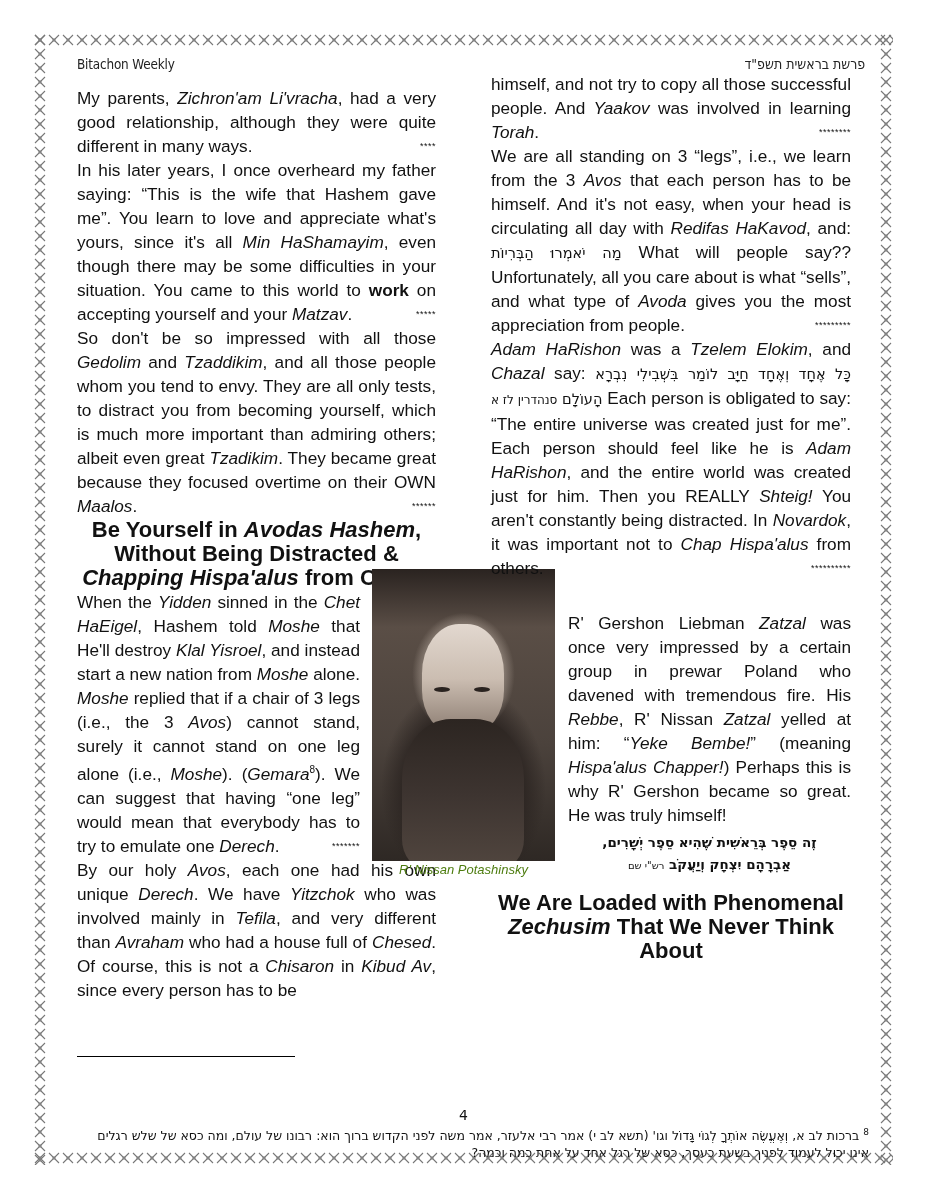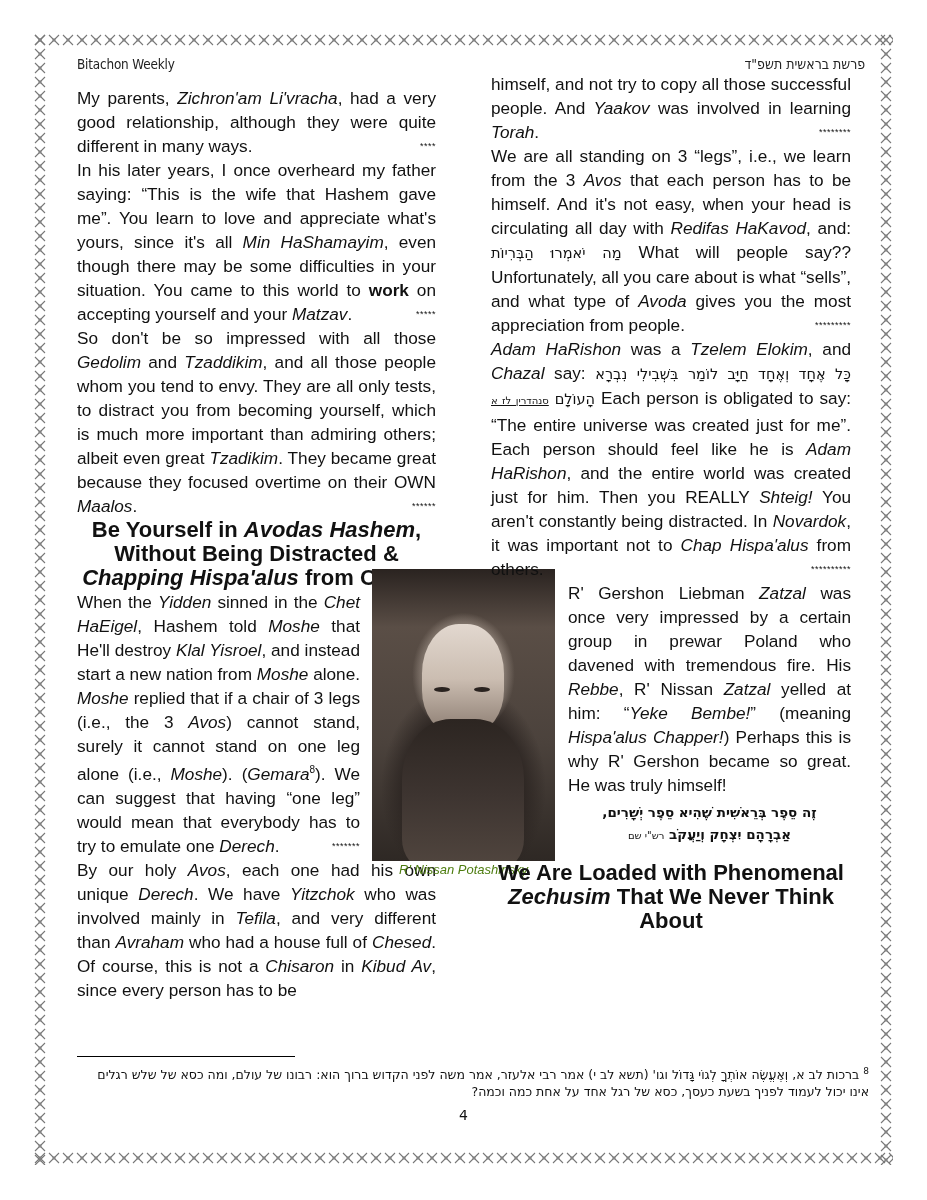--- a/index.html
+++ b/index.html
@@ -11,35 +11,35 @@
     .border-right { left: 879px; top: 33px; width: 14px; height: 1132px; }
     .hdr-left { position: absolute; left: 77px; top: 56px; font-size: 14px; font-family: "DejaVu Sans", sans-serif; color: #222; letter-spacing: -0.2px; transform: scaleX(0.86); transform-origin: left; }
     .hdr-right { position: absolute; right: 62px; top: 56px; font-size: 14px; font-family: "DejaVu Sans", sans-serif; color: #222; direction: rtl; transform: scaleX(0.9); transform-origin: right; }
     .col { position: absolute; font-size: 17.2px; line-height: 24px; }
     .col p { margin: 0; text-align: justify; }
     .col-left { left: 77px; top: 86px; width: 359px; }
     .col-right { left: 491px; top: 72px; width: 360px; }
     .stars { float: right; font-size: 9px; letter-spacing: 0.5px; line-height: 24px; }
     .heading { font-weight: bold; text-align: center; font-size: 22px; line-height: 24px; margin: 0; }
     .narrow-left { width: 283px; }
-    .narrow-right { margin-left: 77px; width: 283px; }
+    .narrow-right { margin-left: 77px; width: 283px; margin-top: 31px; }
     .photo { position: absolute; left: 372px; top: 569px; width: 183px; height: 292px; background: radial-gradient(ellipse 40% 30% at 50% 36%, #d9cfc5 0%, #b8aba0 40%, transparent 70%), radial-gradient(ellipse 50% 40% at 50% 75%, #3a312c 0%, #2a2320 60%, transparent 90%), linear-gradient(180deg, #2a2320 0%, #5a4e46 20%, #4b423c 60%, #2e2824 100%); overflow: hidden; }
     .photo .face { position: absolute; left: 50px; top: 55px; width: 82px; height: 110px; border-radius: 45% 45% 40% 40%; background: linear-gradient(180deg, #e2d8cf 0%, #cbbdb1 50%, #8a7b70 100%); }
     .photo .beard { position: absolute; left: 30px; top: 150px; width: 122px; height: 150px; border-radius: 40% 40% 20% 20%; background: linear-gradient(180deg, #2c2521 0%, #3d3430 50%, #51463f 100%); }
     .photo .eye { position: absolute; top: 118px; width: 16px; height: 5px; background: #2a2320; border-radius: 50%; }
     .caption { position: absolute; left: 372px; top: 862px; width: 183px; text-align: center; font-size: 13px; font-style: italic; color: #4d7c0f; }
     .hebrew-block { text-align: center; direction: rtl; font-family: "DejaVu Sans", sans-serif; font-weight: bold; font-size: 13.5px; line-height: 22px; margin: 4px 0 0 0; }
     .hebrew-block small { font-size: 10px; font-weight: normal; }
     .fn-rule { position: absolute; left: 77px; top: 1056px; width: 218px; height: 1px; background: #000; }
-    .footnote { position: absolute; left: 77px; top: 1063px; width: 792px; direction: rtl; text-align: right; font-family: "DejaVu Sans", sans-serif; font-size: 12.5px; line-height: 17px; color: #111; }
+    .footnote { position: absolute; left: 77px; top: 1124px; width: 792px; direction: rtl; text-align: right; font-family: "DejaVu Sans", sans-serif; font-size: 12.5px; line-height: 17px; color: #111; }
     .footnote sup { font-size: 9px; }
     .page-number { position: absolute; left: 0; top: 1107px; width: 927px; text-align: center; font-size: 14px; font-family: "DejaVu Sans", sans-serif; }
     i { font-style: italic; }
     .heb-inline { font-family: "DejaVu Sans", sans-serif; font-size: 14.5px; }
-    .heb-small { font-family: "DejaVu Sans", sans-serif; font-size: 10px; text-decoration: underline; }
+    .heb-small { font-family: "DejaVu Sans", sans-serif; font-size: 12px; }
   </style>
 </head>
 <body>
 
 <svg width="0" height="0" style="position:absolute">
   <defs>
     <pattern id="xh" x="0" y="0" width="14" height="14" patternUnits="userSpaceOnUse">
       <path d="M2 2 L12 12 M12 2 L2 12" stroke="#777" stroke-width="1.1" fill="none"></path>
       <circle cx="7" cy="7" r="1.3" fill="none" stroke="#888" stroke-width="0.8"></circle>
     </pattern>

